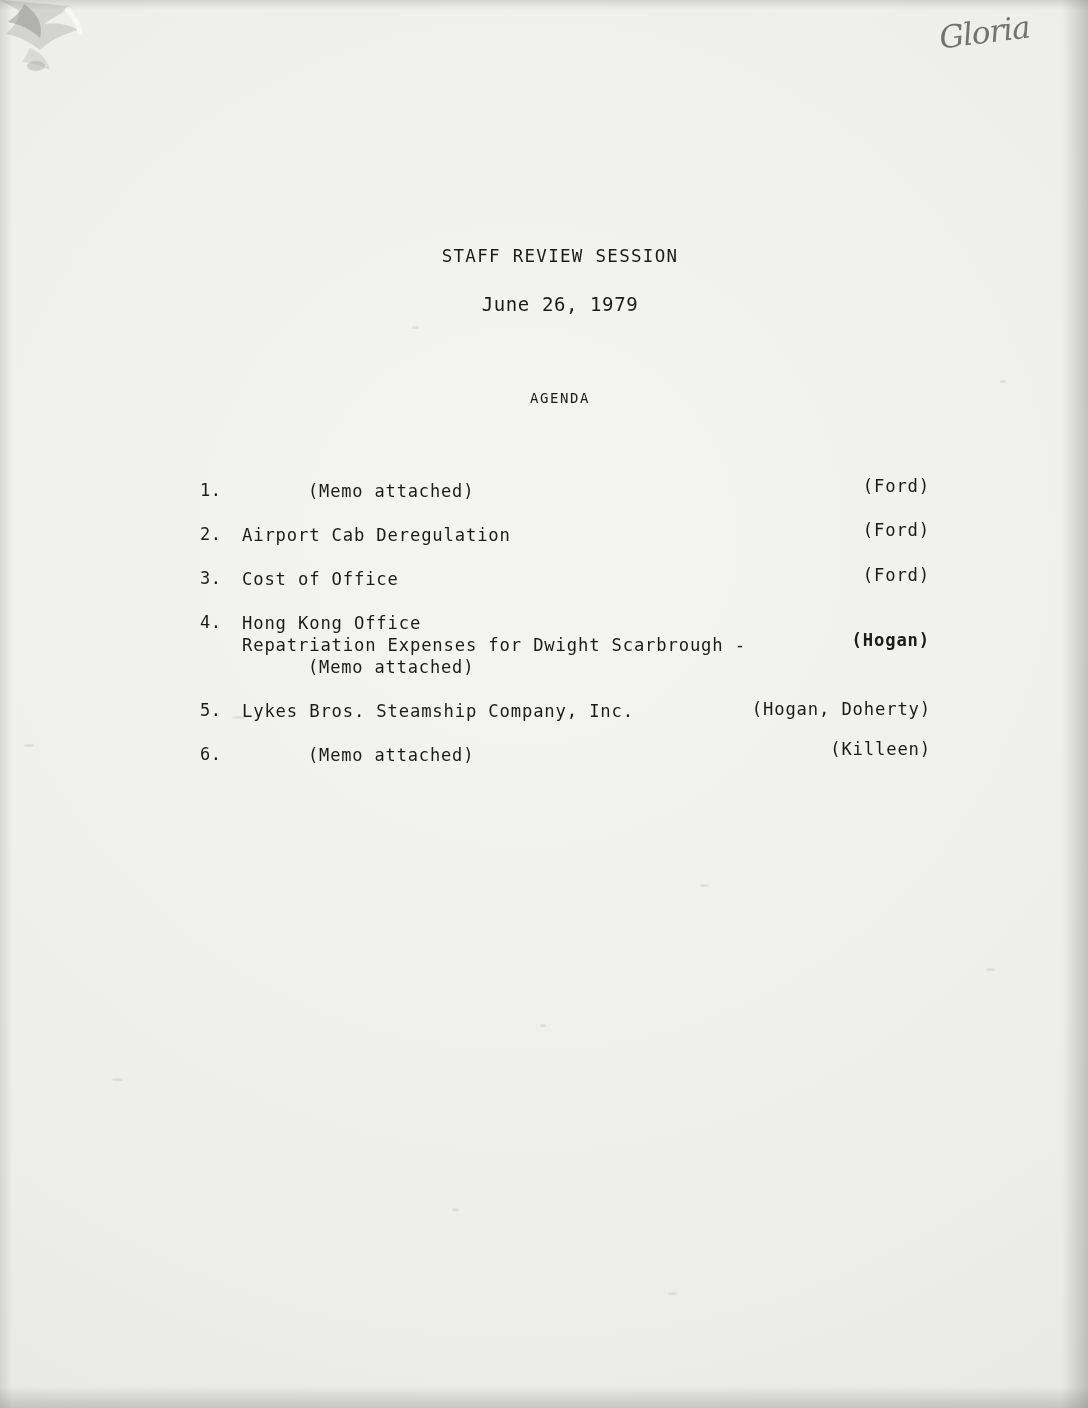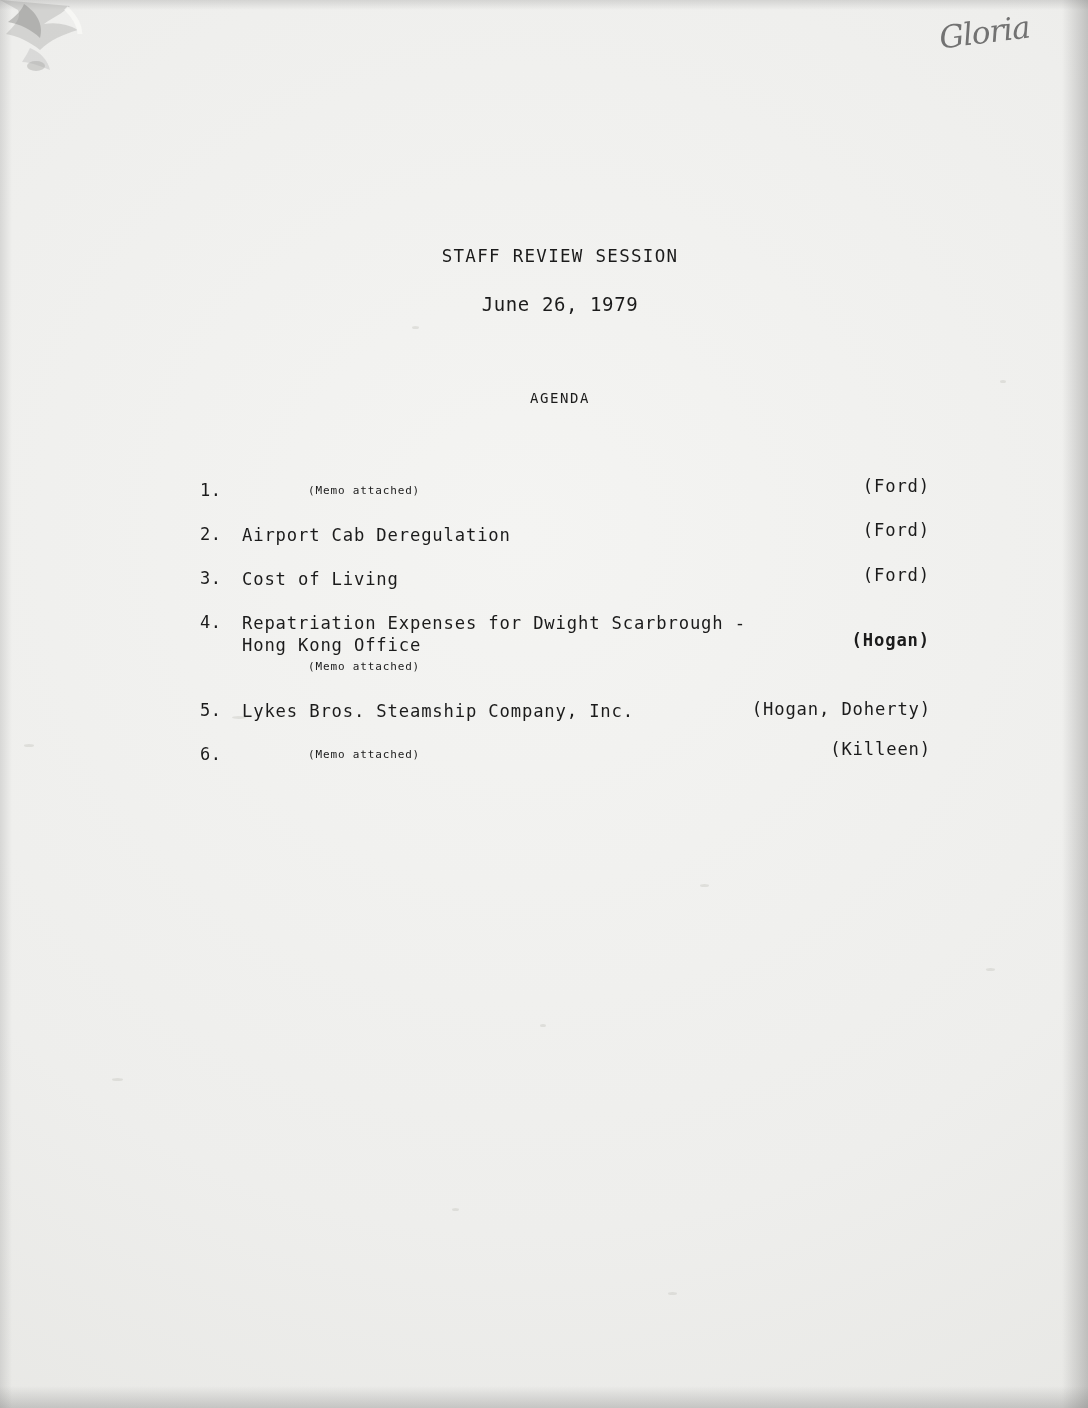--- a/index.html
+++ b/index.html
@@ -122,21 +122,21 @@
   .body {
     flex: 1 1 auto;
   }
   .line {
     font-size: 17.2px;
     letter-spacing: 0.85px;
     line-height: 22px;
     white-space: pre-wrap;
   }
   .subline {
-    font-size: 11px;
+    font-size: 17px;
     letter-spacing: 0.85px;
     line-height: 22px;
     padding-left: 66px;
   }
   .owner {
     position: absolute;
     right: 0;
     font-size: 17.2px;
     letter-spacing: 0.85px;
     white-space: nowrap;
@@ -200,32 +200,32 @@
           <div class="line">Airport Cab Deregulation</div>
         </div>
       </div>
       <div class="owner o2">(Ford)</div>
     </div>
 
     <div class="agenda-item">
       <div class="row">
         <div class="num">3.</div>
         <div class="body">
-          <div class="line">Cost of Living</div>
+          <div class="line">Cost of Office</div>
         </div>
       </div>
       <div class="owner o3">(Ford)</div>
     </div>
 
     <div class="agenda-item">
       <div class="row">
         <div class="num">4.</div>
         <div class="body">
+          <div class="line">Hong Kong Office</div>
           <div class="line">Repatriation Expenses for Dwight Scarbrough -</div>
-          <div class="line">Hong Kong Office</div>
           <div class="subline">(Memo attached)</div>
         </div>
       </div>
       <div class="owner o4">(Hogan)</div>
     </div>
 
     <div class="agenda-item">
       <div class="row">
         <div class="num">5.</div>
         <div class="body">

